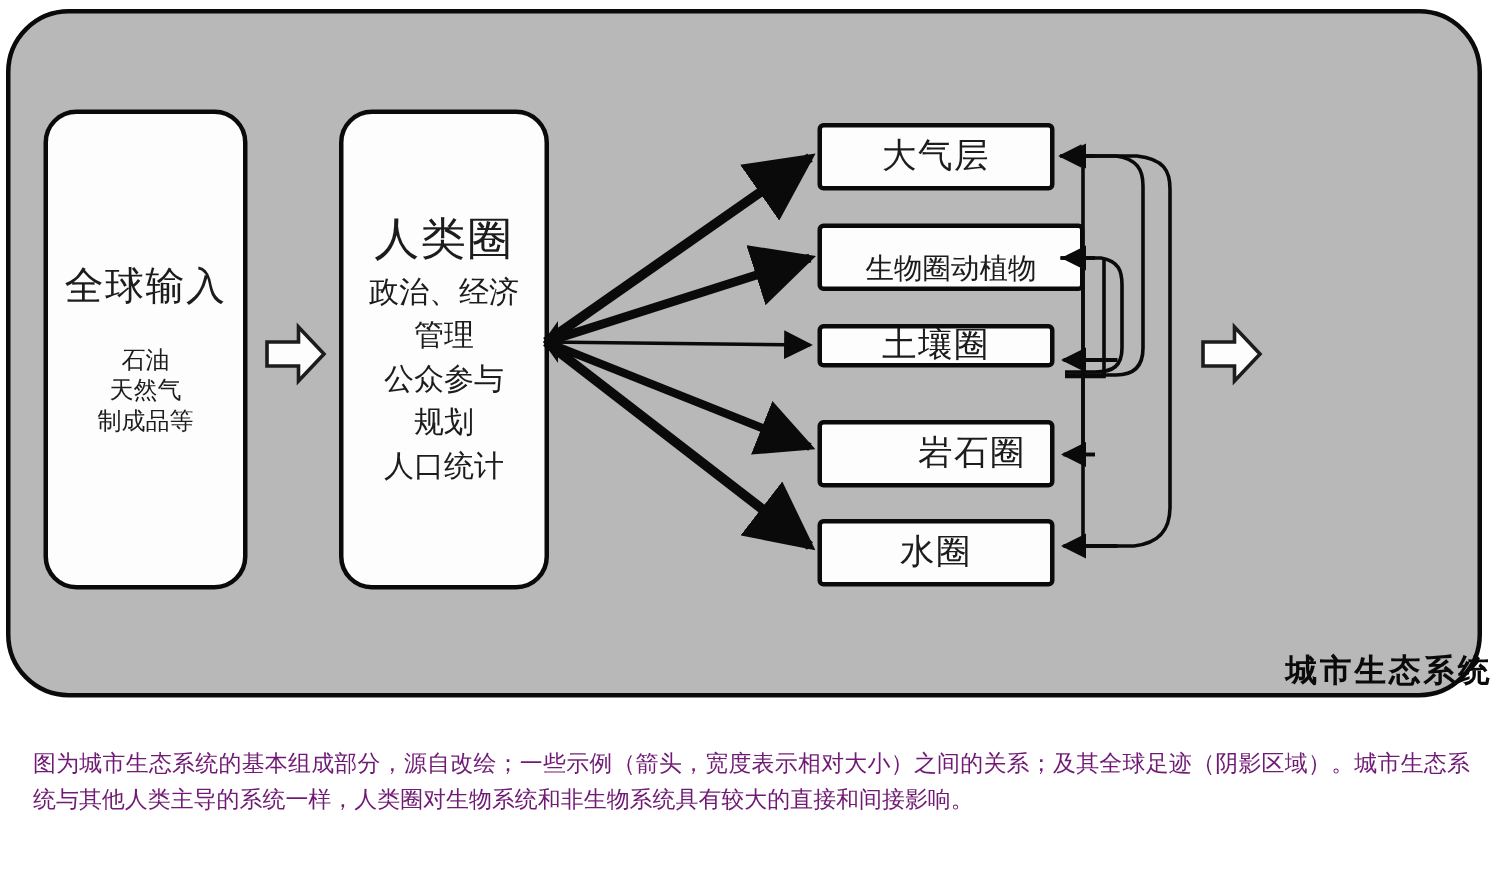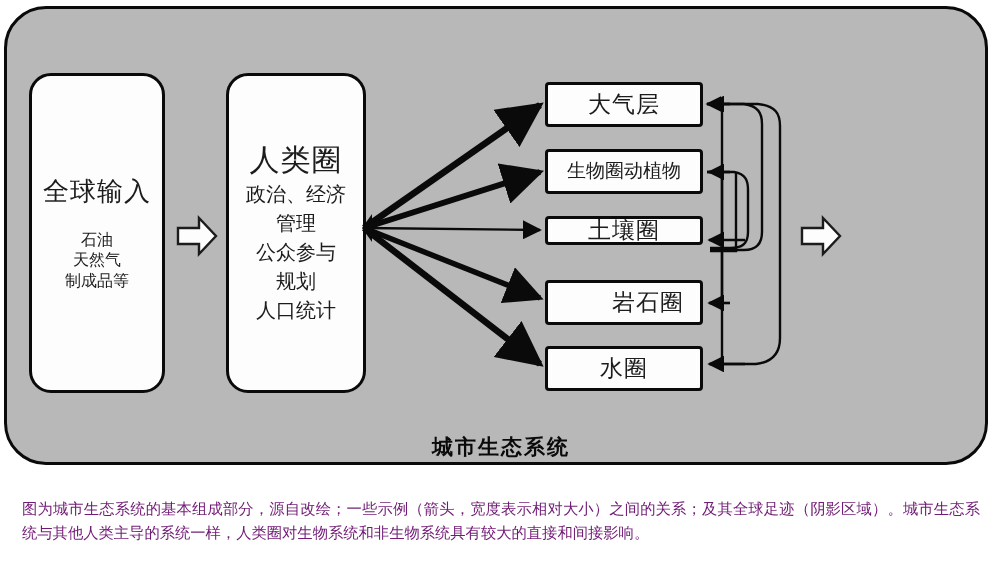--- a/index.html
+++ b/index.html
@@ -18,32 +18,32 @@
   }
 
   
   .box{
     position:absolute;background:#fdfdfd;border:3px solid #0a0a0a;
     box-sizing:border-box;display:flex;flex-direction:column;
     align-items:center;justify-content:center;text-align:center;
     color:#1c1c1c;line-height:1.28;
   }
   .tall{border-radius:22px;}
-  .sphere{border-radius:4px;font-family:Liberation Serif, serif;}
+  .sphere{border-radius:4px;}
 
   .bigbox-title{font-size:26px;letter-spacing:1px;}
   .bigbox-sub{font-size:16px;margin-top:22px;}
   .midbox-title{font-size:30px;letter-spacing:1px;}
   .midbox-sub{font-size:20px;margin-top:0;line-height:1.45;}
   .sphere-label{font-size:23px;letter-spacing:1px;}
   .sphere-label.sm{font-size:19px;letter-spacing:0px;}
 
   
   #panel-title{
-    position:absolute;left:0;top:424px;width:988px;text-align:center;
+    position:absolute;left:0;top:424px;width:988px;text-align:right;
     font-size:21px;font-weight:bold;color:#0a0a0a;letter-spacing:2px;
   }
 
   
   #caption{
     position:absolute;left:22px;top:498px;width:958px;
     font-size:15.3px;line-height:1.56;color:#701a75;text-align:justify;
   }
 
   
@@ -71,21 +71,21 @@
     <div class="midbox-sub" style="white-space:pre-line;">政治、经济
 管理
 公众参与
 规划
 人口统计</div>
   </div>
 
   <div class="box sphere" style="left:545px;top:82px;width:158px;height:45px;">
     <div class="sphere-label">大气层</div>
   </div>
-  <div class="box sphere" style="left:545px;top:149px;width:158px;height:45px;">
+  <div class="box sphere" style="left:545px;top:149px;width:178px;height:45px;justify-content:flex-end;">
     <div class="sphere-label sm">生物圈动植物</div>
   </div>
   <div class="box sphere" style="left:545px;top:216px;width:158px;height:29px;">
     <div class="sphere-label">土壤圈</div>
   </div>
   <div class="box sphere" style="left:545px;top:280px;width:158px;height:45px;padding-left:48px;">
     <div class="sphere-label">岩石圈</div>
   </div>
   <div class="box sphere" style="left:545px;top:346px;width:158px;height:45px;">
     <div class="sphere-label">水圈</div>

